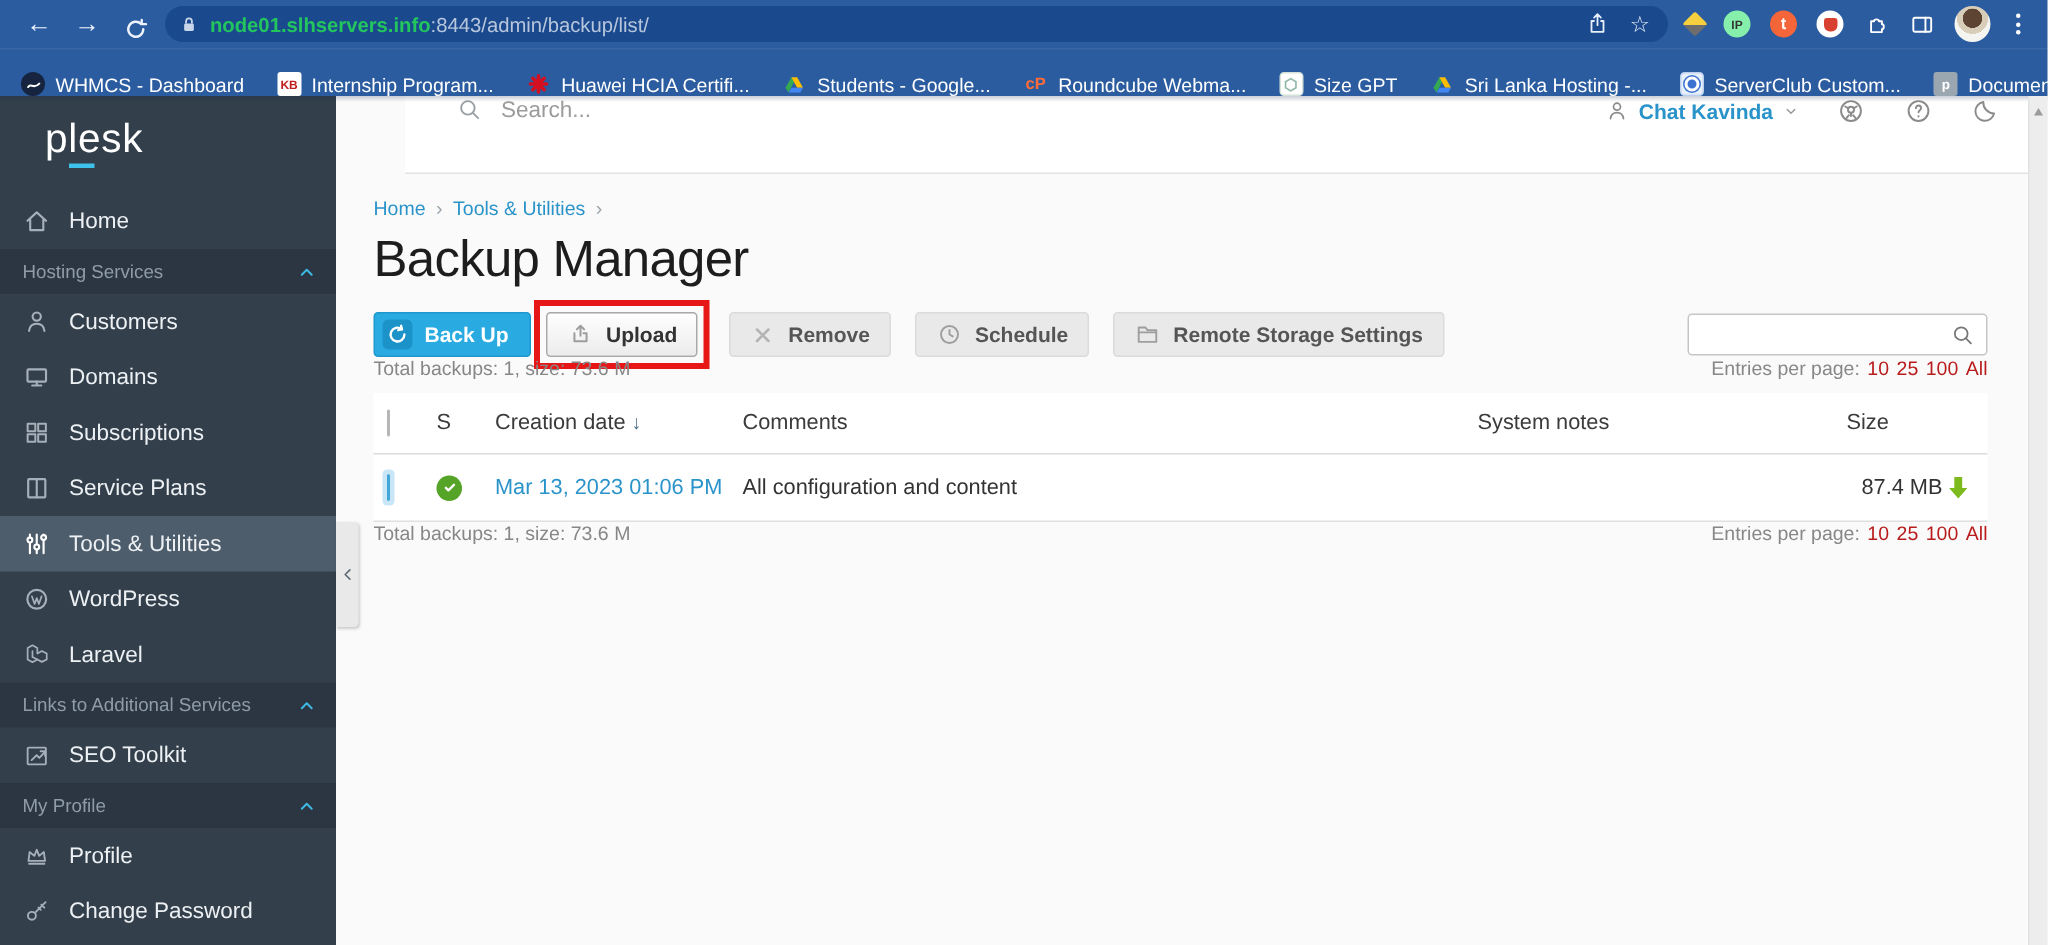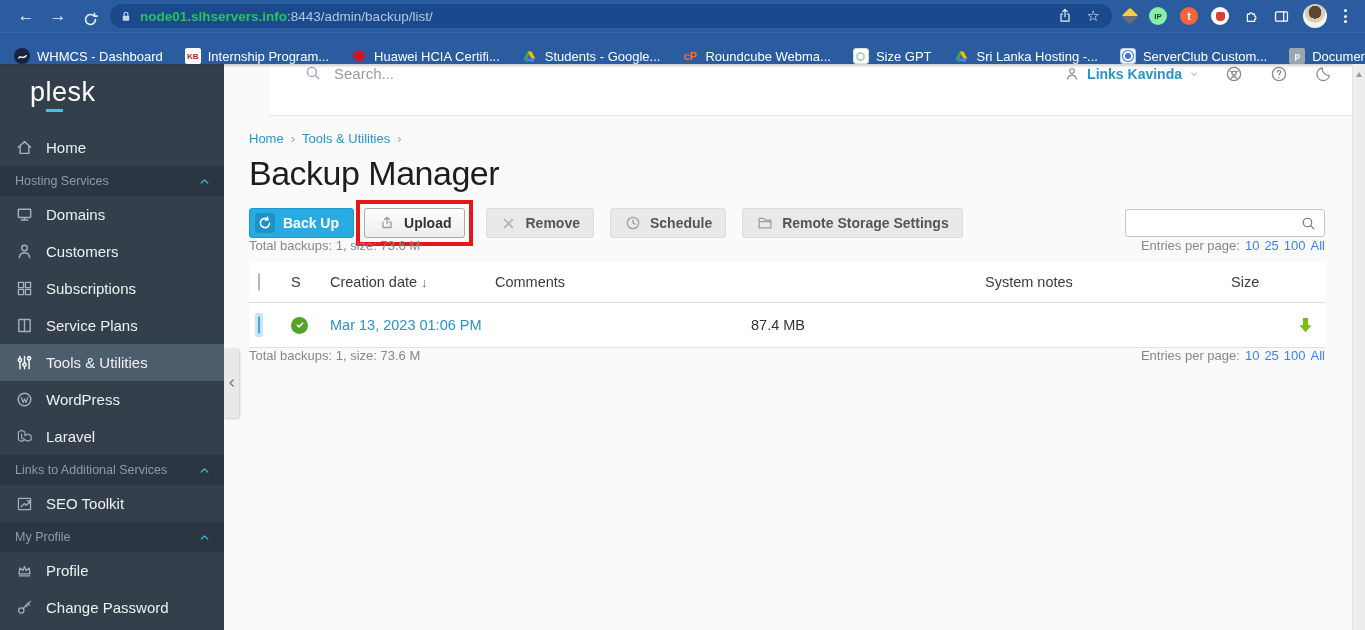--- a/index.html
+++ b/index.html
@@ -93,21 +93,21 @@
   .btn-gray svg, .btn-upload svg { color:#9e9e9e; }
   .btn-upload { background:linear-gradient(#fefefe,#ececec); border:1px solid #a9a9a9; color:#333; font-weight:600; }
   .annotation { border:4px solid #e81717; padding:4px; margin:-8px -3px -8px -14px; }
   .search-box { margin-left:auto; width:200px; height:28px; border:1px solid #c6c6c6; border-radius:3px;
     background:#fff; display:flex; align-items:center; padding:0 7px 0 9px; }
   .search-box input { flex:1; border:none; outline:none; font-size:14px; color:#444; min-width:0; font-family:inherit; }
   .search-box svg { color:#777; }
 
   .meta-row { display:flex; justify-content:space-between; align-items:center; 
     font-size:13px; color:#878787; }
-  .entries a { color:#3b82f6; margin-left:5px; cursor:pointer; text-decoration:none;text-align:center; }
+  .entries a { color:#b91c1c; margin-left:5px; cursor:pointer; text-decoration:none;text-align:center; }
 
   .table { margin-top:9px; background:#fff; }
   .thead, .trow { display:flex; align-items:center; font-size:14.5px; }
   .thead { height:40px; color:#3b3b3b; }
   .trow { height:46px; border-top:1px solid #dcdcdc; border-bottom:1px solid #e0e0e0; color:#333; }
   .c-check { width:42px; padding-left:9px; }
   .c-s { width:39px; }
   .c-date { width:165px; }
   .c-com { width:490px; }
   .c-notes { width:246px; }
@@ -268,31 +268,31 @@
       </div>
 
       <div class="s-head">
         <span>Hosting Services</span>
         <svg class="ic" width="11" height="11" viewBox="0 0 20 20" style="stroke-width:2.4">
             <path d="M4 13l6-6 6 6"></path>
           </svg>
       </div>
       <div class="s-item">
         <svg class="ic" width="19" height="19" viewBox="0 0 20 20">
+          <circle cx="10" cy="6.4" r="2.9"></circle>
+            <path d="M4.6 16.4c.4-3.4 2.6-5 5.4-5s5 1.6 5.4 5"></path>
+          </svg>
+        <span>Customers</span>
+      </div>
+      <div class="s-item">
+        <svg class="ic" width="19" height="19" viewBox="0 0 20 20">
           <rect x="3.5" y="4.5" width="13" height="8.6" rx=".8"></rect>
             <path d="M10 13.1v2.7M6.8 15.8h6.4"></path>
           </svg>
         <span>Domains</span>
-      </div>
-      <div class="s-item">
-        <svg class="ic" width="19" height="19" viewBox="0 0 20 20">
-          <circle cx="10" cy="6.4" r="2.9"></circle>
-            <path d="M4.6 16.4c.4-3.4 2.6-5 5.4-5s5 1.6 5.4 5"></path>
-          </svg>
-        <span>Customers</span>
       </div>
       <div class="s-item">
         <svg class="ic" width="19" height="19" viewBox="0 0 20 20" style="stroke-width:1.4">
           <rect x="3.6" y="3.6" width="5.4" height="5.4"></rect>
             <rect x="11" y="3.6" width="5.4" height="5.4"></rect>
           <rect x="3.6" y="11" width="5.4" height="5.4"></rect>
             <rect x="11" y="11" width="5.4" height="5.4"></rect>
           </svg>
         <span>Subscriptions</span>
       </div>
@@ -376,21 +376,21 @@
           <path d="M12.5 12.5 16.4 16.4"></path>
         </svg>
       <input placeholder="Search..." style="">
     </div>
     <div class="p-user-area">
       <span class="user">
         <svg class="ic person" width="16" height="16" viewBox="0 0 20 20" style="stroke-width:1.4">
           <circle cx="10" cy="6.4" r="2.9"></circle>
             <path d="M4.6 16.4c.4-3.4 2.6-5 5.4-5s5 1.6 5.4 5"></path>
           </svg>
-        <span>Links Kavinda</span>
+        <span>Chat Kavinda</span>
         <svg class="ic" width="10" height="10" viewBox="0 0 20 20" style="stroke-width:2;color:#9a9a9a">
             <path d="M5 8l5 5 5-5"></path>
           </svg>
       </span>
       <span class="hd-ic">
         <svg class="ic" width="20" height="20" viewBox="0 0 20 20" style="stroke-width:1.3">
           <circle cx="10" cy="10" r="6.6"></circle>
             <circle cx="10" cy="9.2" r="2"></circle>
           <path d="M10 11.2v2.2M8.3 8.2 6.2 7M11.7 8.2 13.8 7M8.6 12.8l-1.5 1.8M11.4 12.8l1.5 1.8"></path>
           </svg>
@@ -486,20 +486,21 @@
       <div class="trow">
         <span class="c-check"><span class="cb focused"></span></span>
         <span class="c-s">
           <span class="ok-ic">
             <svg width="12" height="12" viewBox="0 0 20 20" fill="none" stroke="#fff" stroke-width="2.6" stroke-linecap="round" stroke-linejoin="round">
                 <path d="M5.4 10.4l2.8 2.8 6.2-6.2"></path>
               </svg>
           </span>
         </span>
         <span class="c-date"><span class="row-link">Mar 13, 2023 01:06 PM</span></span>
+        <span class="c-com">All configuration and content</span>
         <span class="c-notes"></span>
         <span class="c-size">87.4 MB</span>
         <span class="c-dl">
           <svg class="dl-ic" width="15" height="17" viewBox="0 0 16 18">
             <path fill="#7cba1d" d="M5.2 1h5.6v7.8h3.7L8 16.2 1.5 8.8h3.7z"></path>
             </svg>
         </span>
       </div>
     </div>
 

